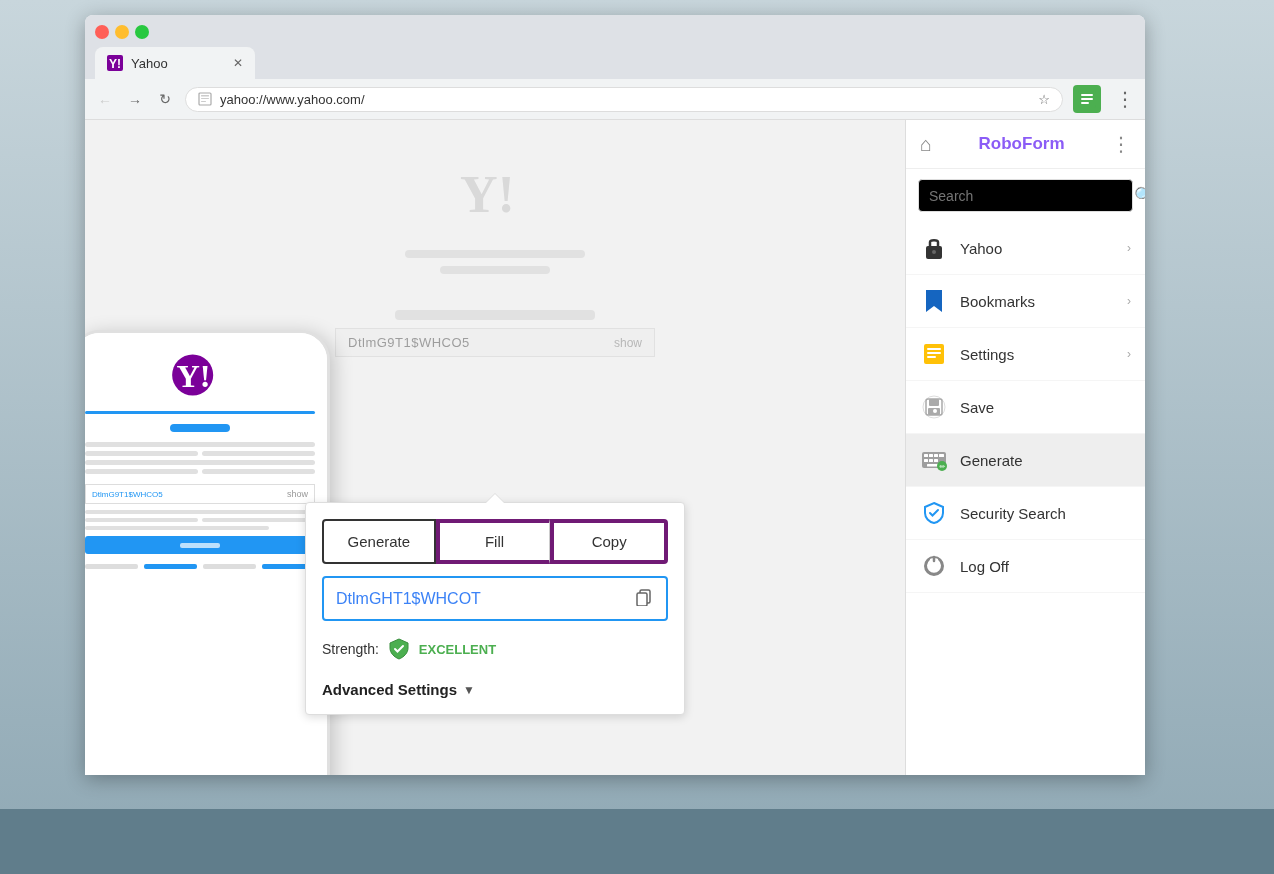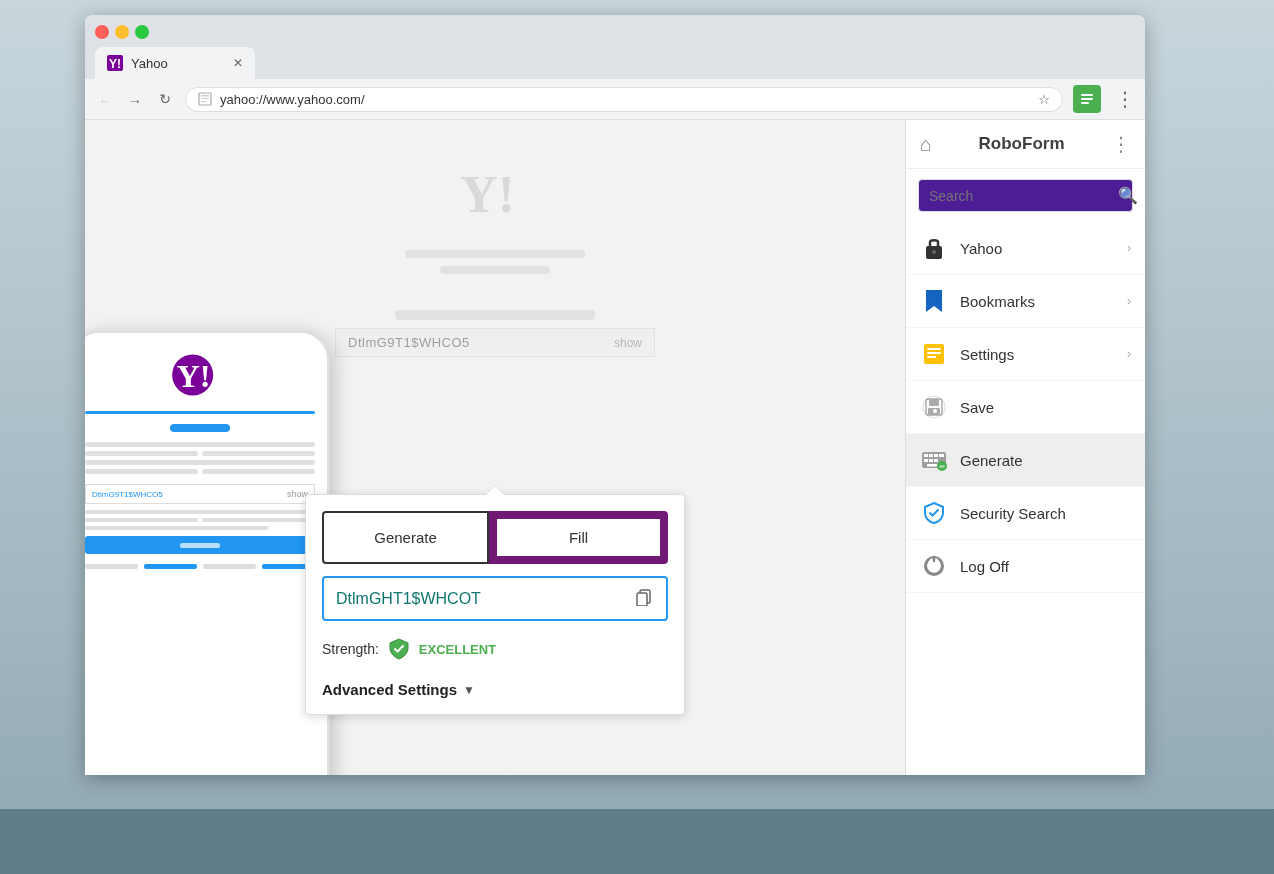--- a/index.html
+++ b/index.html
@@ -214,21 +214,21 @@
       gap: 0;
       padding: 16px 16px 12px 16px;
     }
 
     .pw-btn {
       flex: 1;
       padding: 10px 8px;
       font-size: 15px;
       font-weight: 500;
       cursor: pointer;
-      border: 8px solid #701a75;
+      border: 4px solid #701a75;
       background: white;
       color: #333;
     }
     .pw-btn:not(:last-child) {
       border-right: 1px solid #ccc;
     }
     .pw-btn:first-child {
       border-radius: 4px 0 0 4px;
     }
     .pw-btn:last-child {
@@ -243,21 +243,21 @@
       display: flex;
       align-items: center;
       border: 2px solid #2196f3;
       border-radius: 4px;
       padding: 8px 12px;
       gap: 8px;
     }
     .pw-value {
       flex: 1;
       font-size: 16px;
-      color: #0f766e;
+      color: #3b82f6;
       font-weight: 500;
     }
     .copy-icon-small {
       color: #666;
       cursor: pointer;
       font-size: 18px;
     }
 
     .strength-area {
       padding: 8px 16px 12px 16px;
@@ -311,39 +311,39 @@
     .rf-home-icon {
       font-size: 20px;
       color: #888;
       cursor: pointer;
     }
 
     .rf-title {
       flex: 1;
       font-size: 17px;
       font-weight: 600;
-      color: #404040;
+      color: #8b5cf6;
       text-align: center;
     }
 
     .rf-menu-icon {
       font-size: 20px;
       color: #888;
       cursor: pointer;
     }
 
     .rf-search {
       display: flex;
       align-items: center;
       margin: 10px 12px;
       border: 1px solid #ddd;
       border-radius: 4px;
       padding: 6px 10px;
-      gap: 8px;
-      background: #4c1d95;
+      gap: 24px;
+      background: #000000;
     }
     .rf-search input {
       border: none;
       outline: none;
       background: transparent;
       flex: 1;
       font-size: 14px;
       color: #999;
     }
     .search-icon {
@@ -596,20 +596,21 @@
       </div>
 
       <div class="pw-generator-popup">
         <div class="popup-pointer">
           <div class="popup-pointer-inner"></div>
         </div>
 
         <div class="pw-actions">
           <button class="pw-btn generate-btn">Generate</button>
           <button class="pw-btn">Fill</button>
+          <button class="pw-btn">Copy</button>
         </div>
 
         <div class="pw-input-area">
           <span class="pw-value">DtlmGHT1$WHCOT</span>
           <span class="copy-icon-small">
             <svg width="20" height="20" viewBox="0 0 20 20" fill="none">
               <rect x="6" y="4" width="10" height="13" rx="1.5" stroke="#666" stroke-width="1.5" fill="none"></rect>
               <rect x="3" y="7" width="10" height="13" rx="1.5" stroke="#666" stroke-width="1.5" fill="white"></rect>
             </svg>
           </span>

